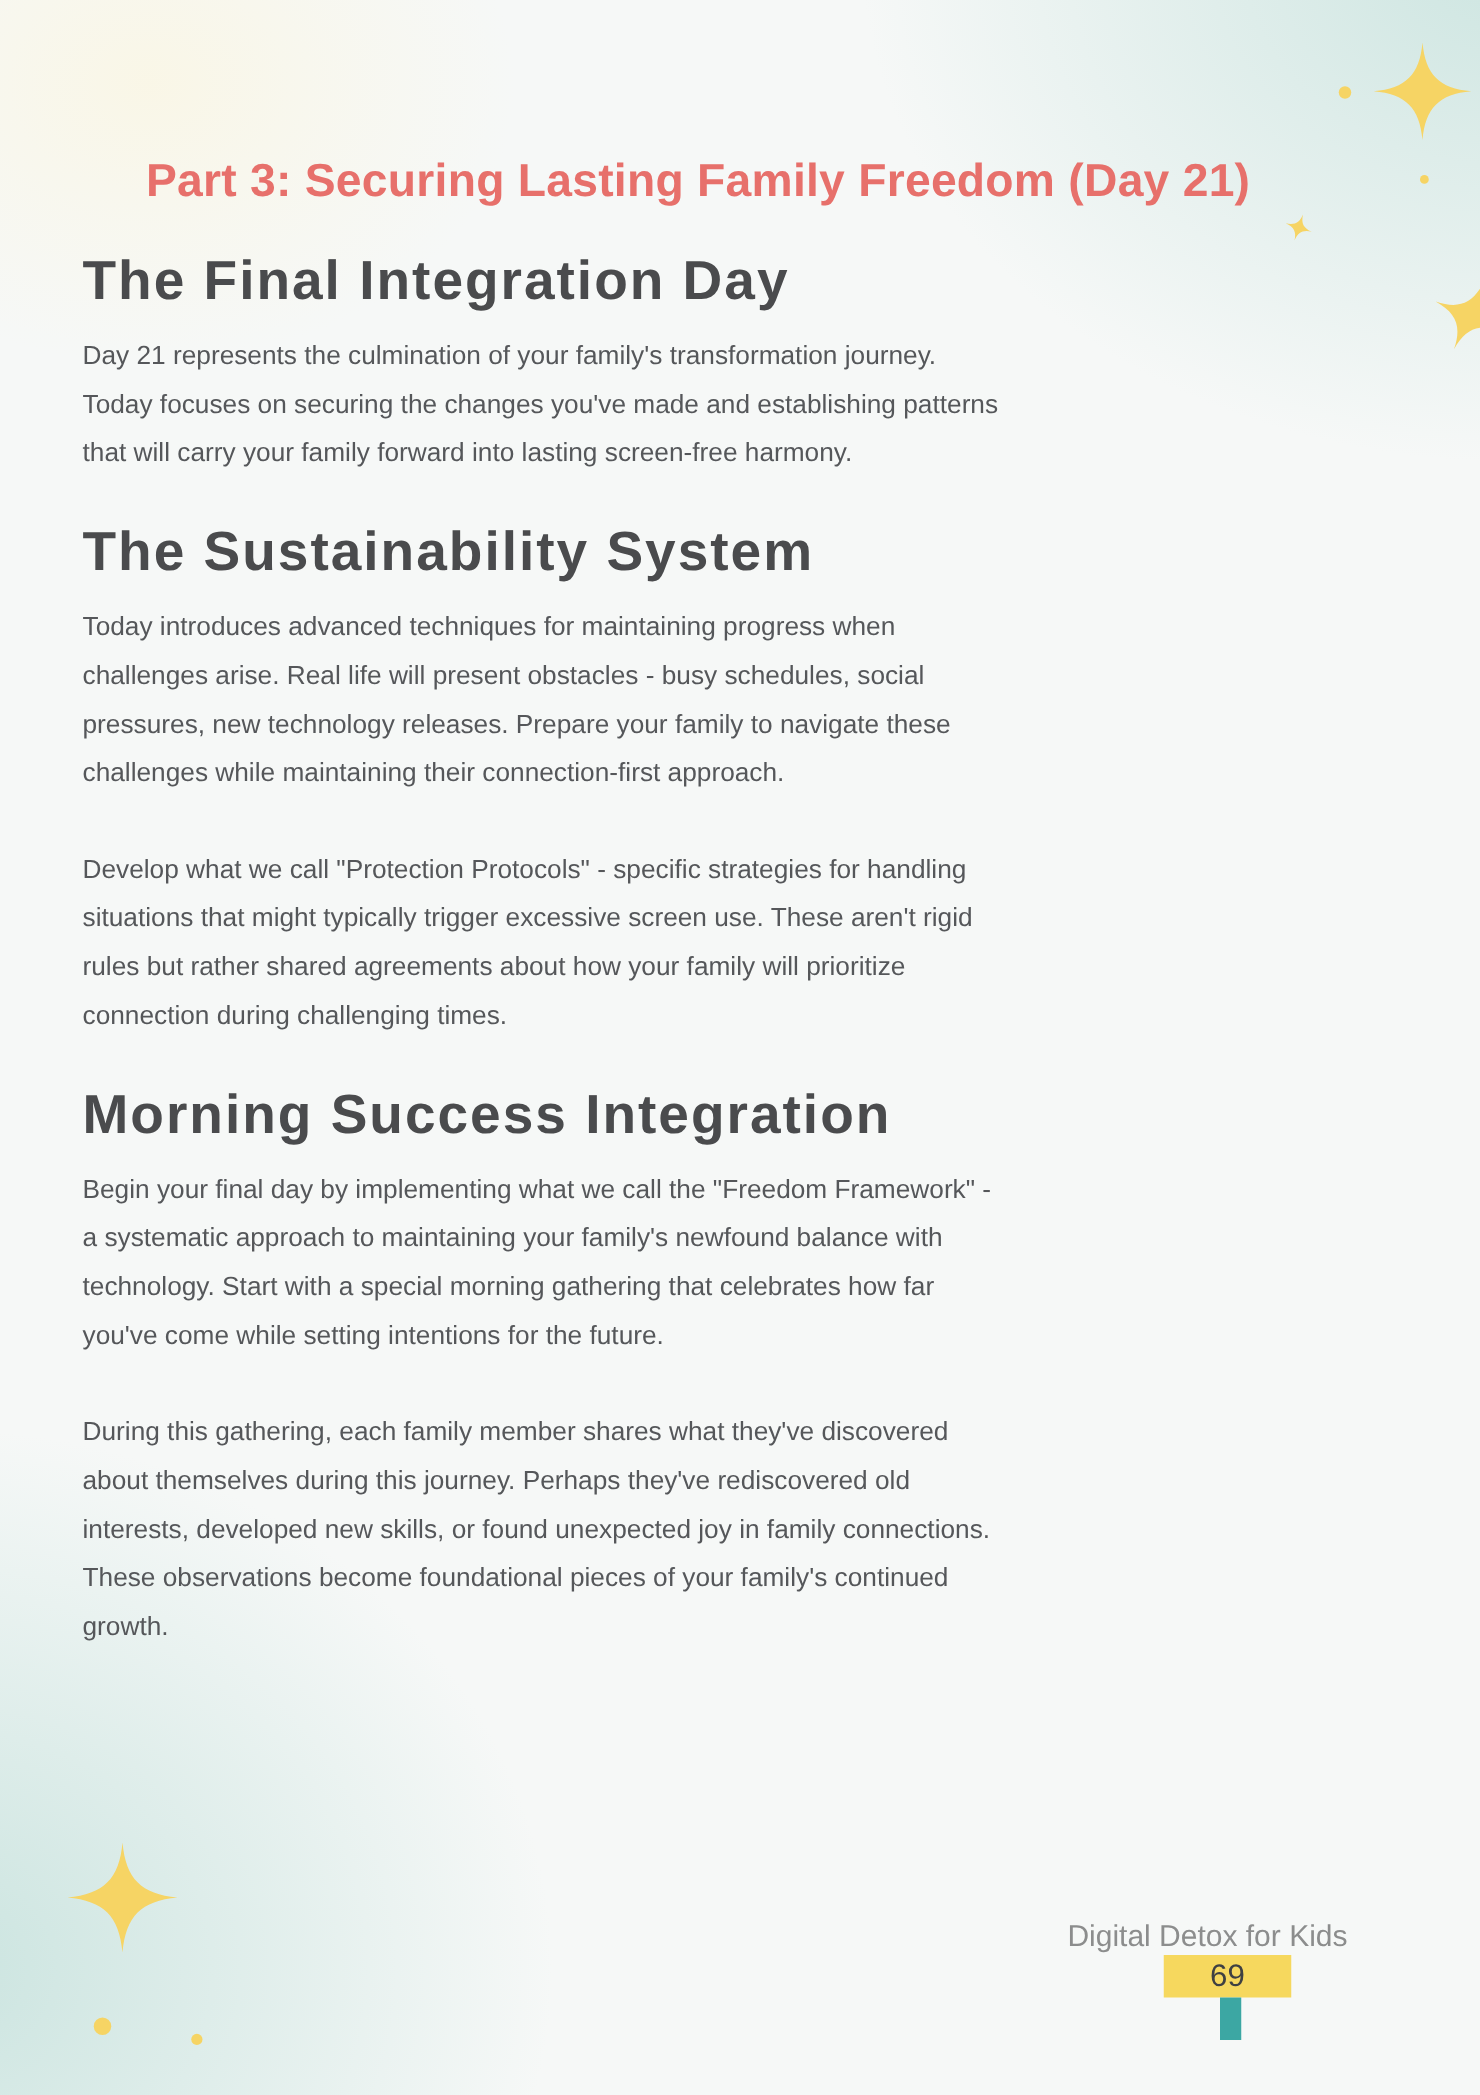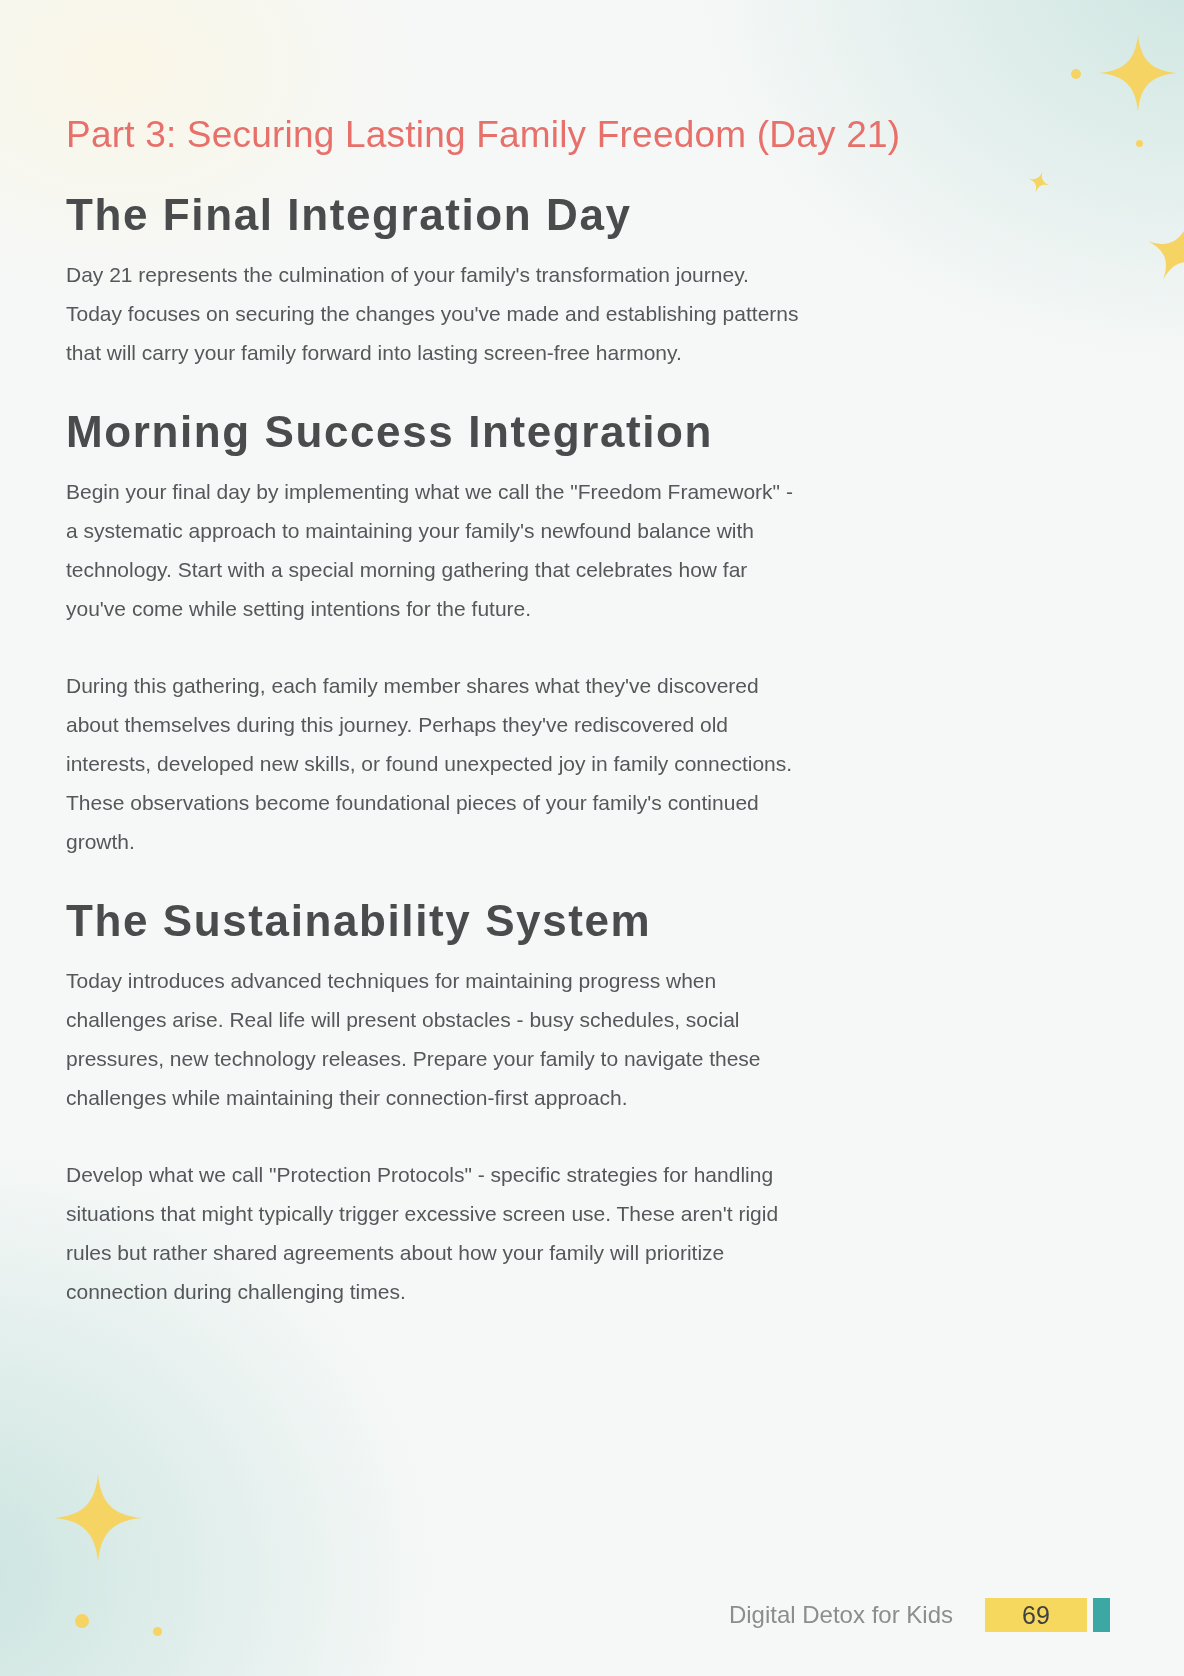--- a/index.html
+++ b/index.html
@@ -20,27 +20,28 @@
 
   .content {
     position: absolute;
     left: 66px;
     top: 0;
     width: 985px;
     padding-top: 111px;
   }
 
   h1.part-title {
-    margin: 0 0 34px 0;
+    margin: 10px 0 34px 0;
     font-size: 37px;
     line-height: 48px;
-    font-weight: 400;
+    font-weight: 700;
     color: #e7706b;
     letter-spacing: 0.2px;
     white-space: nowrap;
+    text-align: center;
   }
 
   h2.section-heading {
     margin: 0 0 18px 0;
     font-size: 44px;
     line-height: 44px;
     font-weight: 700;
     color: #4a4b4d;
     letter-spacing: 1.6px;
   }
@@ -52,20 +53,21 @@
     color: #55575a;
     white-space: pre-line;
   }
 
   .footer {
     position: absolute;
     right: 74px;
     bottom: 44px;
     display: flex;
     align-items: center;
+    flex-direction: column;
   }
   .footer-title {
     font-size: 24px;
     color: #8c8d8d;
     margin-right: 32px;
   }
   .page-badge {
     width: 102px;
     height: 34px;
     background: #f6d85e;
@@ -128,42 +130,42 @@
     <h1 class="part-title">Part 3: Securing Lasting Family Freedom (Day 21)</h1>
 
     <section>
       <h2 class="section-heading">The Final Integration Day</h2>
       <p class="body-par">Day 21 represents the culmination of your family's transformation journey.
 Today focuses on securing the changes you've made and establishing patterns
 that will carry your family forward into lasting screen-free harmony.</p>
     </section>
 
     <section>
+      <h2 class="section-heading">The Sustainability System</h2>
+      <p class="body-par">Today introduces advanced techniques for maintaining progress when
+challenges arise. Real life will present obstacles - busy schedules, social
+pressures, new technology releases. Prepare your family to navigate these
+challenges while maintaining their connection-first approach.</p>
+      <p class="body-par">Develop what we call "Protection Protocols" - specific strategies for handling
+situations that might typically trigger excessive screen use. These aren't rigid
+rules but rather shared agreements about how your family will prioritize
+connection during challenging times.</p>
+    </section>
+
+    <section>
       <h2 class="section-heading">Morning Success Integration</h2>
       <p class="body-par">Begin your final day by implementing what we call the "Freedom Framework" -
 a systematic approach to maintaining your family's newfound balance with
 technology. Start with a special morning gathering that celebrates how far
 you've come while setting intentions for the future.</p>
       <p class="body-par">During this gathering, each family member shares what they've discovered
 about themselves during this journey. Perhaps they've rediscovered old
 interests, developed new skills, or found unexpected joy in family connections.
 These observations become foundational pieces of your family's continued
 growth.</p>
-    </section>
-
-    <section>
-      <h2 class="section-heading">The Sustainability System</h2>
-      <p class="body-par">Today introduces advanced techniques for maintaining progress when
-challenges arise. Real life will present obstacles - busy schedules, social
-pressures, new technology releases. Prepare your family to navigate these
-challenges while maintaining their connection-first approach.</p>
-      <p class="body-par">Develop what we call "Protection Protocols" - specific strategies for handling
-situations that might typically trigger excessive screen use. These aren't rigid
-rules but rather shared agreements about how your family will prioritize
-connection during challenging times.</p>
     </section>
   </main>
 
   <footer class="footer">
     <span class="footer-title">Digital Detox for Kids</span>
     <span class="page-badge">69</span>
     <span class="accent-bar"></span>
   </footer>
 
 </div>

